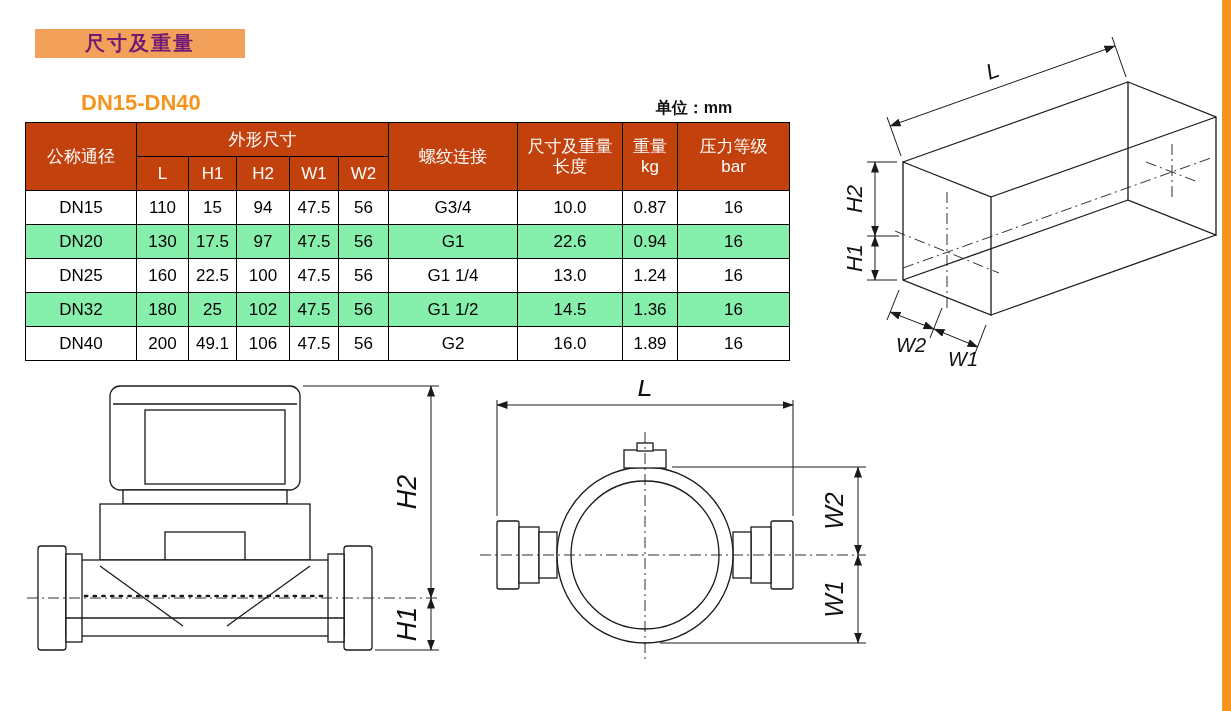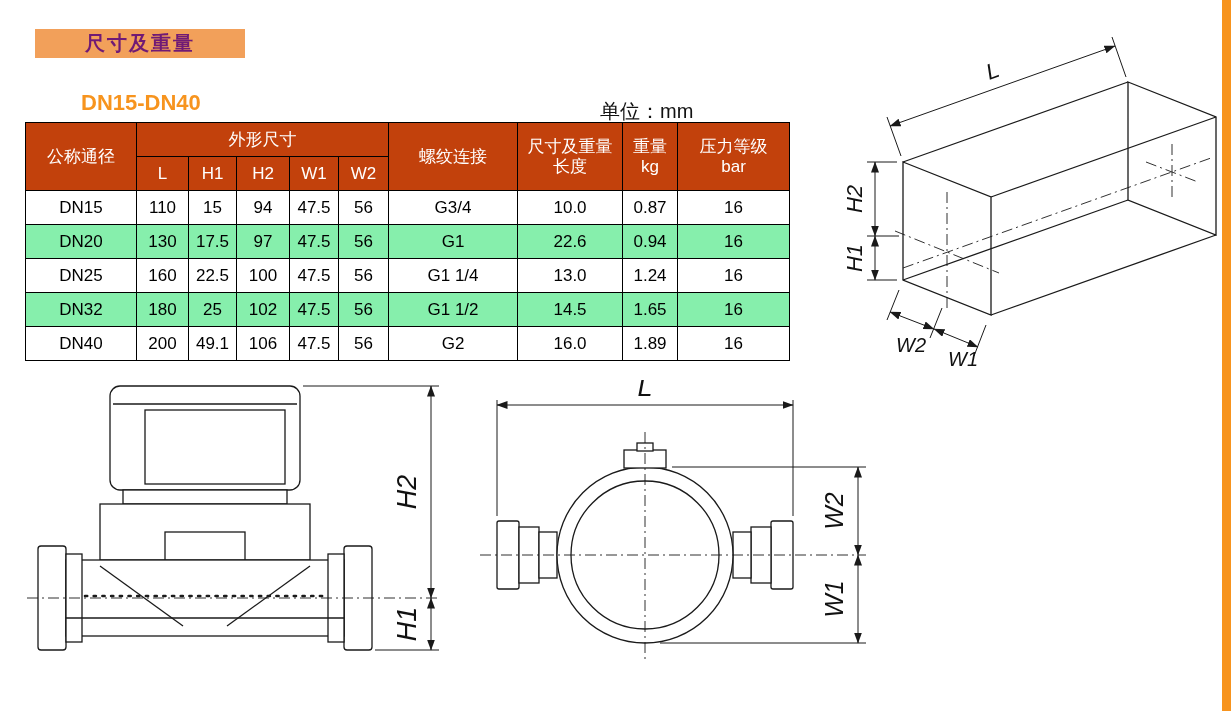--- a/index.html
+++ b/index.html
@@ -2,21 +2,21 @@
 <html><head>
 <meta charset="utf-8">
 <style>
   html,body{margin:0;padding:0;background:#e8e8e8;}
   .page{position:relative;width:1231px;height:711px;background:#ffffff;overflow:hidden;
         font-family:"Liberation Sans",sans-serif;color:#111;}
   .edge-strip{position:absolute;right:0;top:0;width:9px;height:711px;background:#F7941E;}
   .badge{position:absolute;left:35px;top:29px;width:210px;height:29px;line-height:29px;
          text-align:center;background:#F2A05A;color:#701a75;font-size:20px;font-weight:700;letter-spacing:2px;}
   .sec-title{position:absolute;left:33px;top:90px;font-size:22px;font-weight:700;color:#F7941E;margin-left:48px;}
-  .unit{position:absolute;left:600px;top:98px;width:188px;text-align:left;font-size:20px;color:#111;}
+  .unit{position:absolute;left:600px;top:98px;width:188px;text-align:center;font-size:16px;color:#111;font-weight:bold;}
   table.spec{position:absolute;left:25px;top:122px;width:764px;border-collapse:collapse;
              table-layout:fixed;text-align:center;font-size:17px;background:#fff;}
   table.spec th,table.spec td{border:1px solid #000;padding:0;height:33px;font-weight:400;overflow:hidden;}
   table.spec thead th{background:#c2410c;color:#ffffff;line-height:1.12;}
   table.spec tbody td{color:#000;}
   table.spec tr.hl td{background:#86efac;}
   .drw{position:absolute;}
   .o{fill:none;stroke:#1a1a1a;stroke-width:1.3;}
   .o rect,.o polygon,.o circle{fill:#ffffff;}
   .cl line{fill:none;stroke:#1a1a1a;stroke-width:0.9;stroke-dasharray:11 4 2 4;}
@@ -113,21 +113,21 @@
         </tr>
         <tr class="hl">
           <td>DN32</td>
           <td>180</td>
           <td>25</td>
           <td>102</td>
           <td>47.5</td>
           <td>56</td>
           <td>G1 1/2</td>
           <td>14.5</td>
-          <td>1.65</td>
+          <td>1.36</td>
           <td>16</td>
         </tr>
         <tr>
           <td>DN40</td>
           <td>200</td>
           <td>49.1</td>
           <td>106</td>
           <td>47.5</td>
           <td>56</td>
           <td>G2</td>

